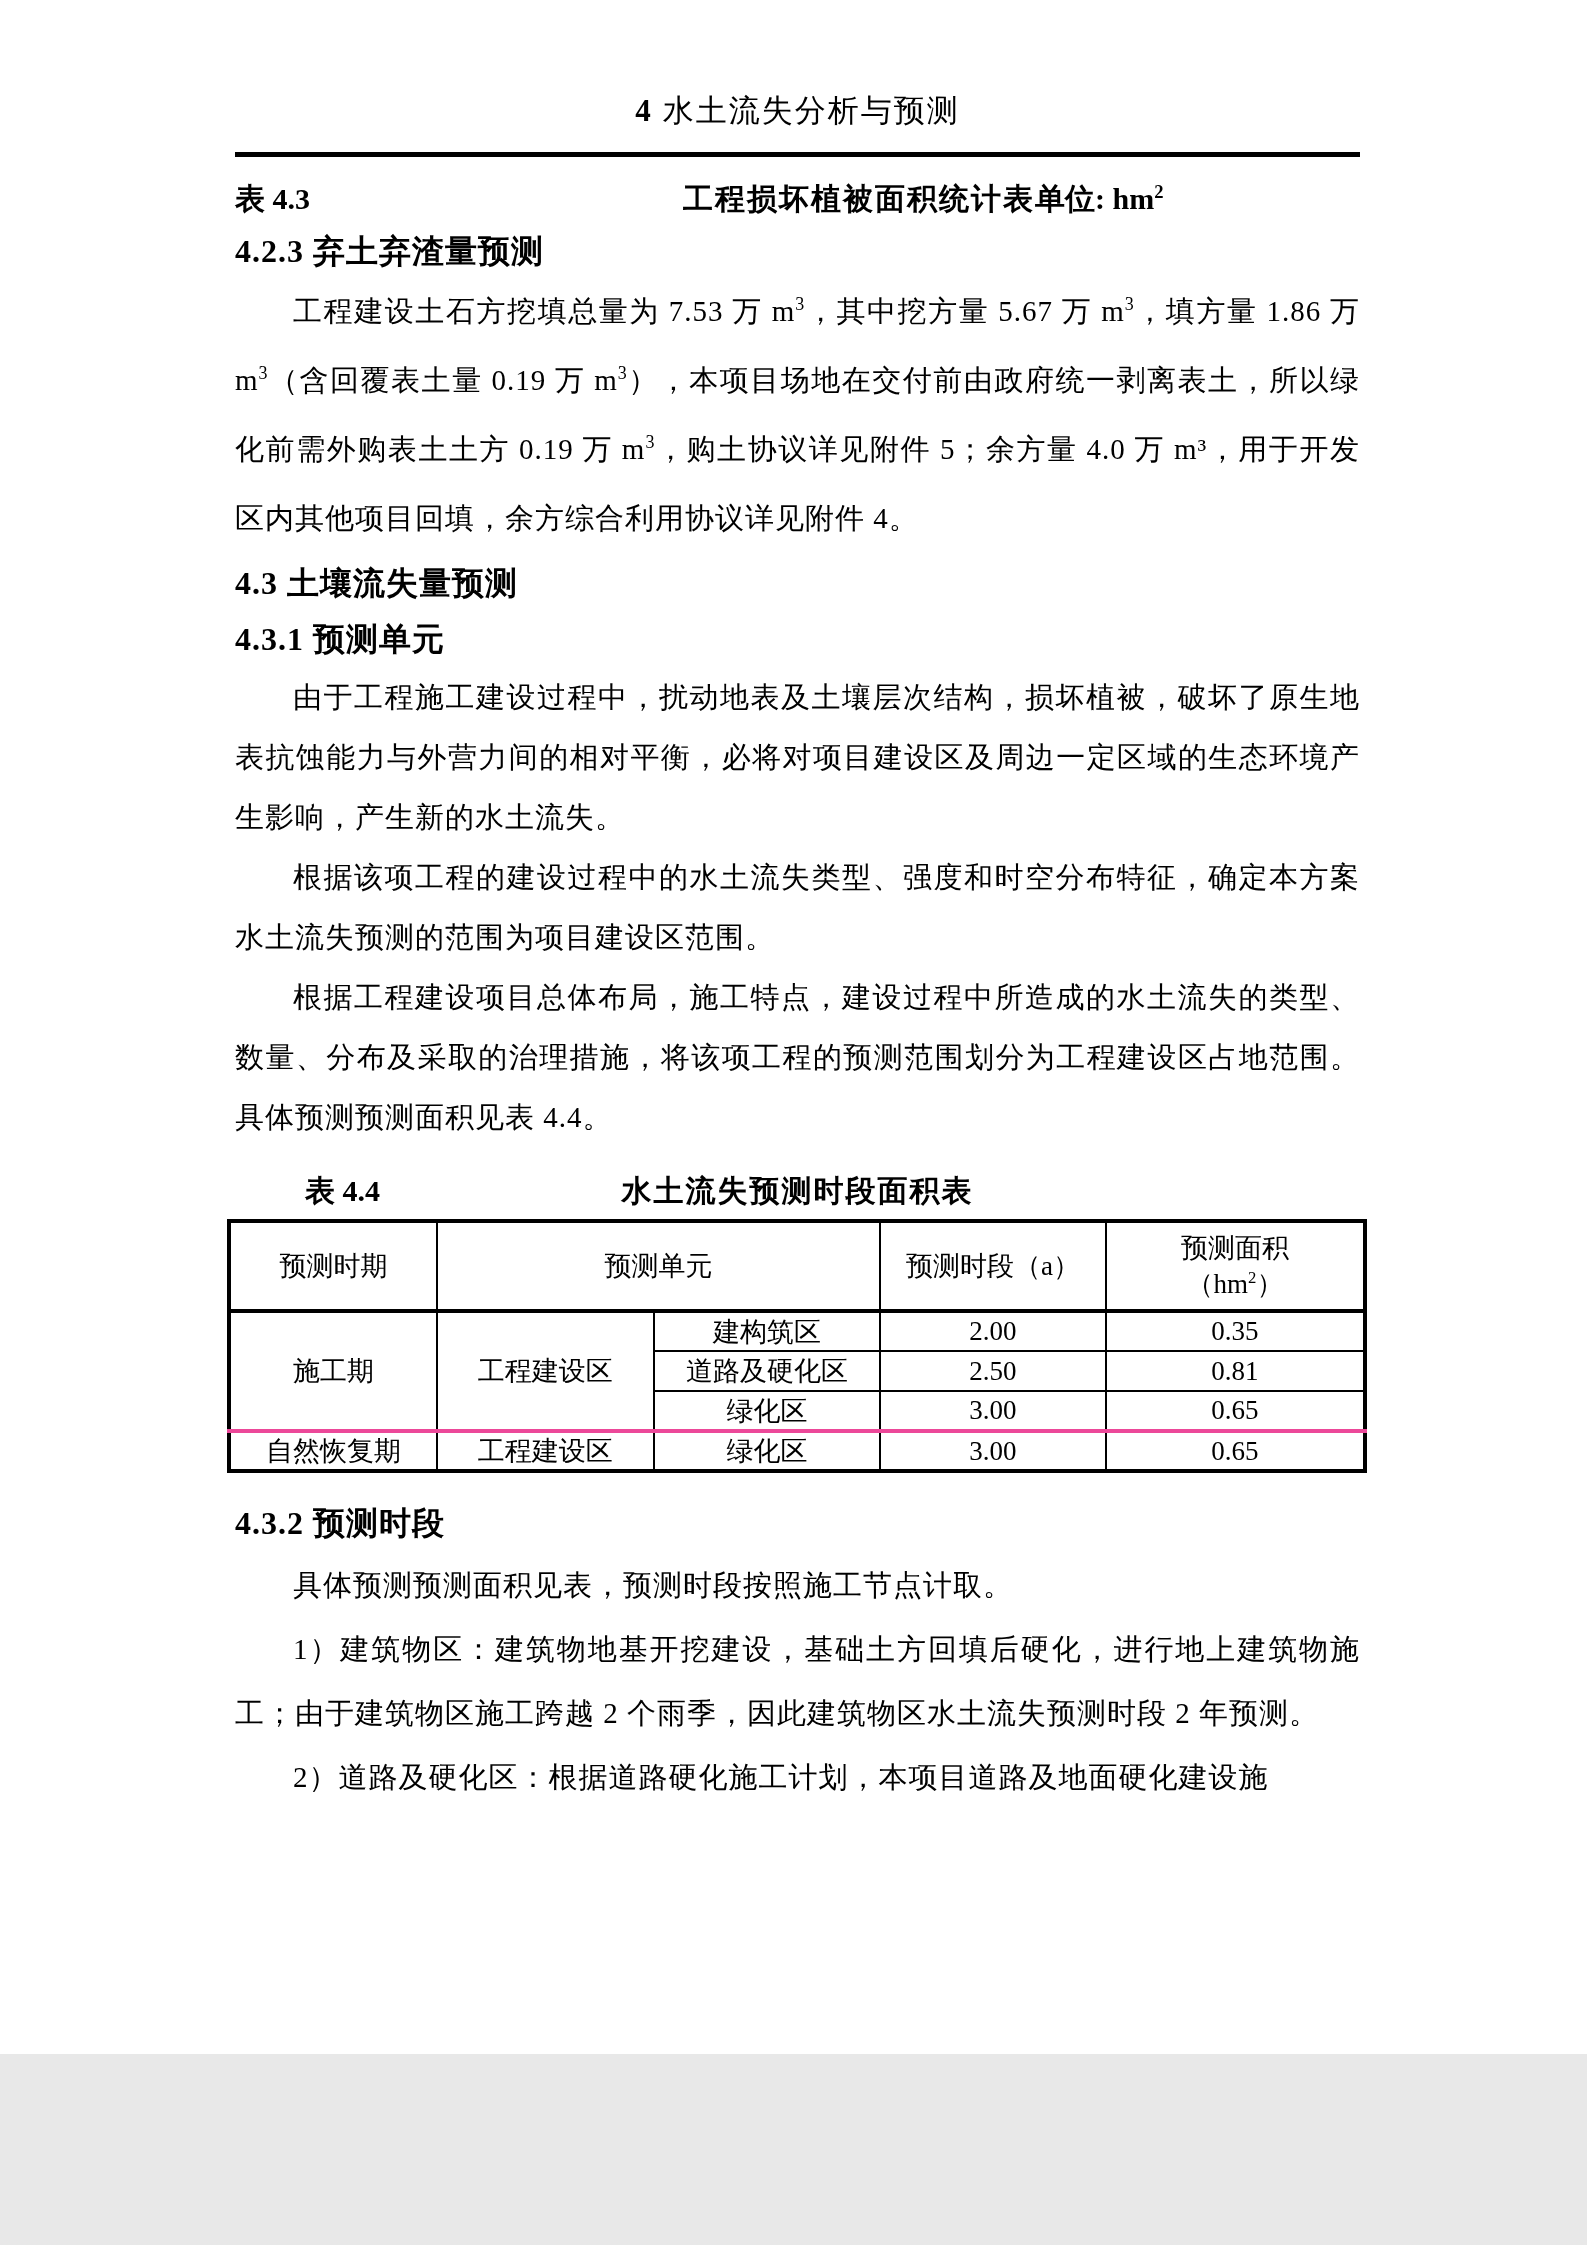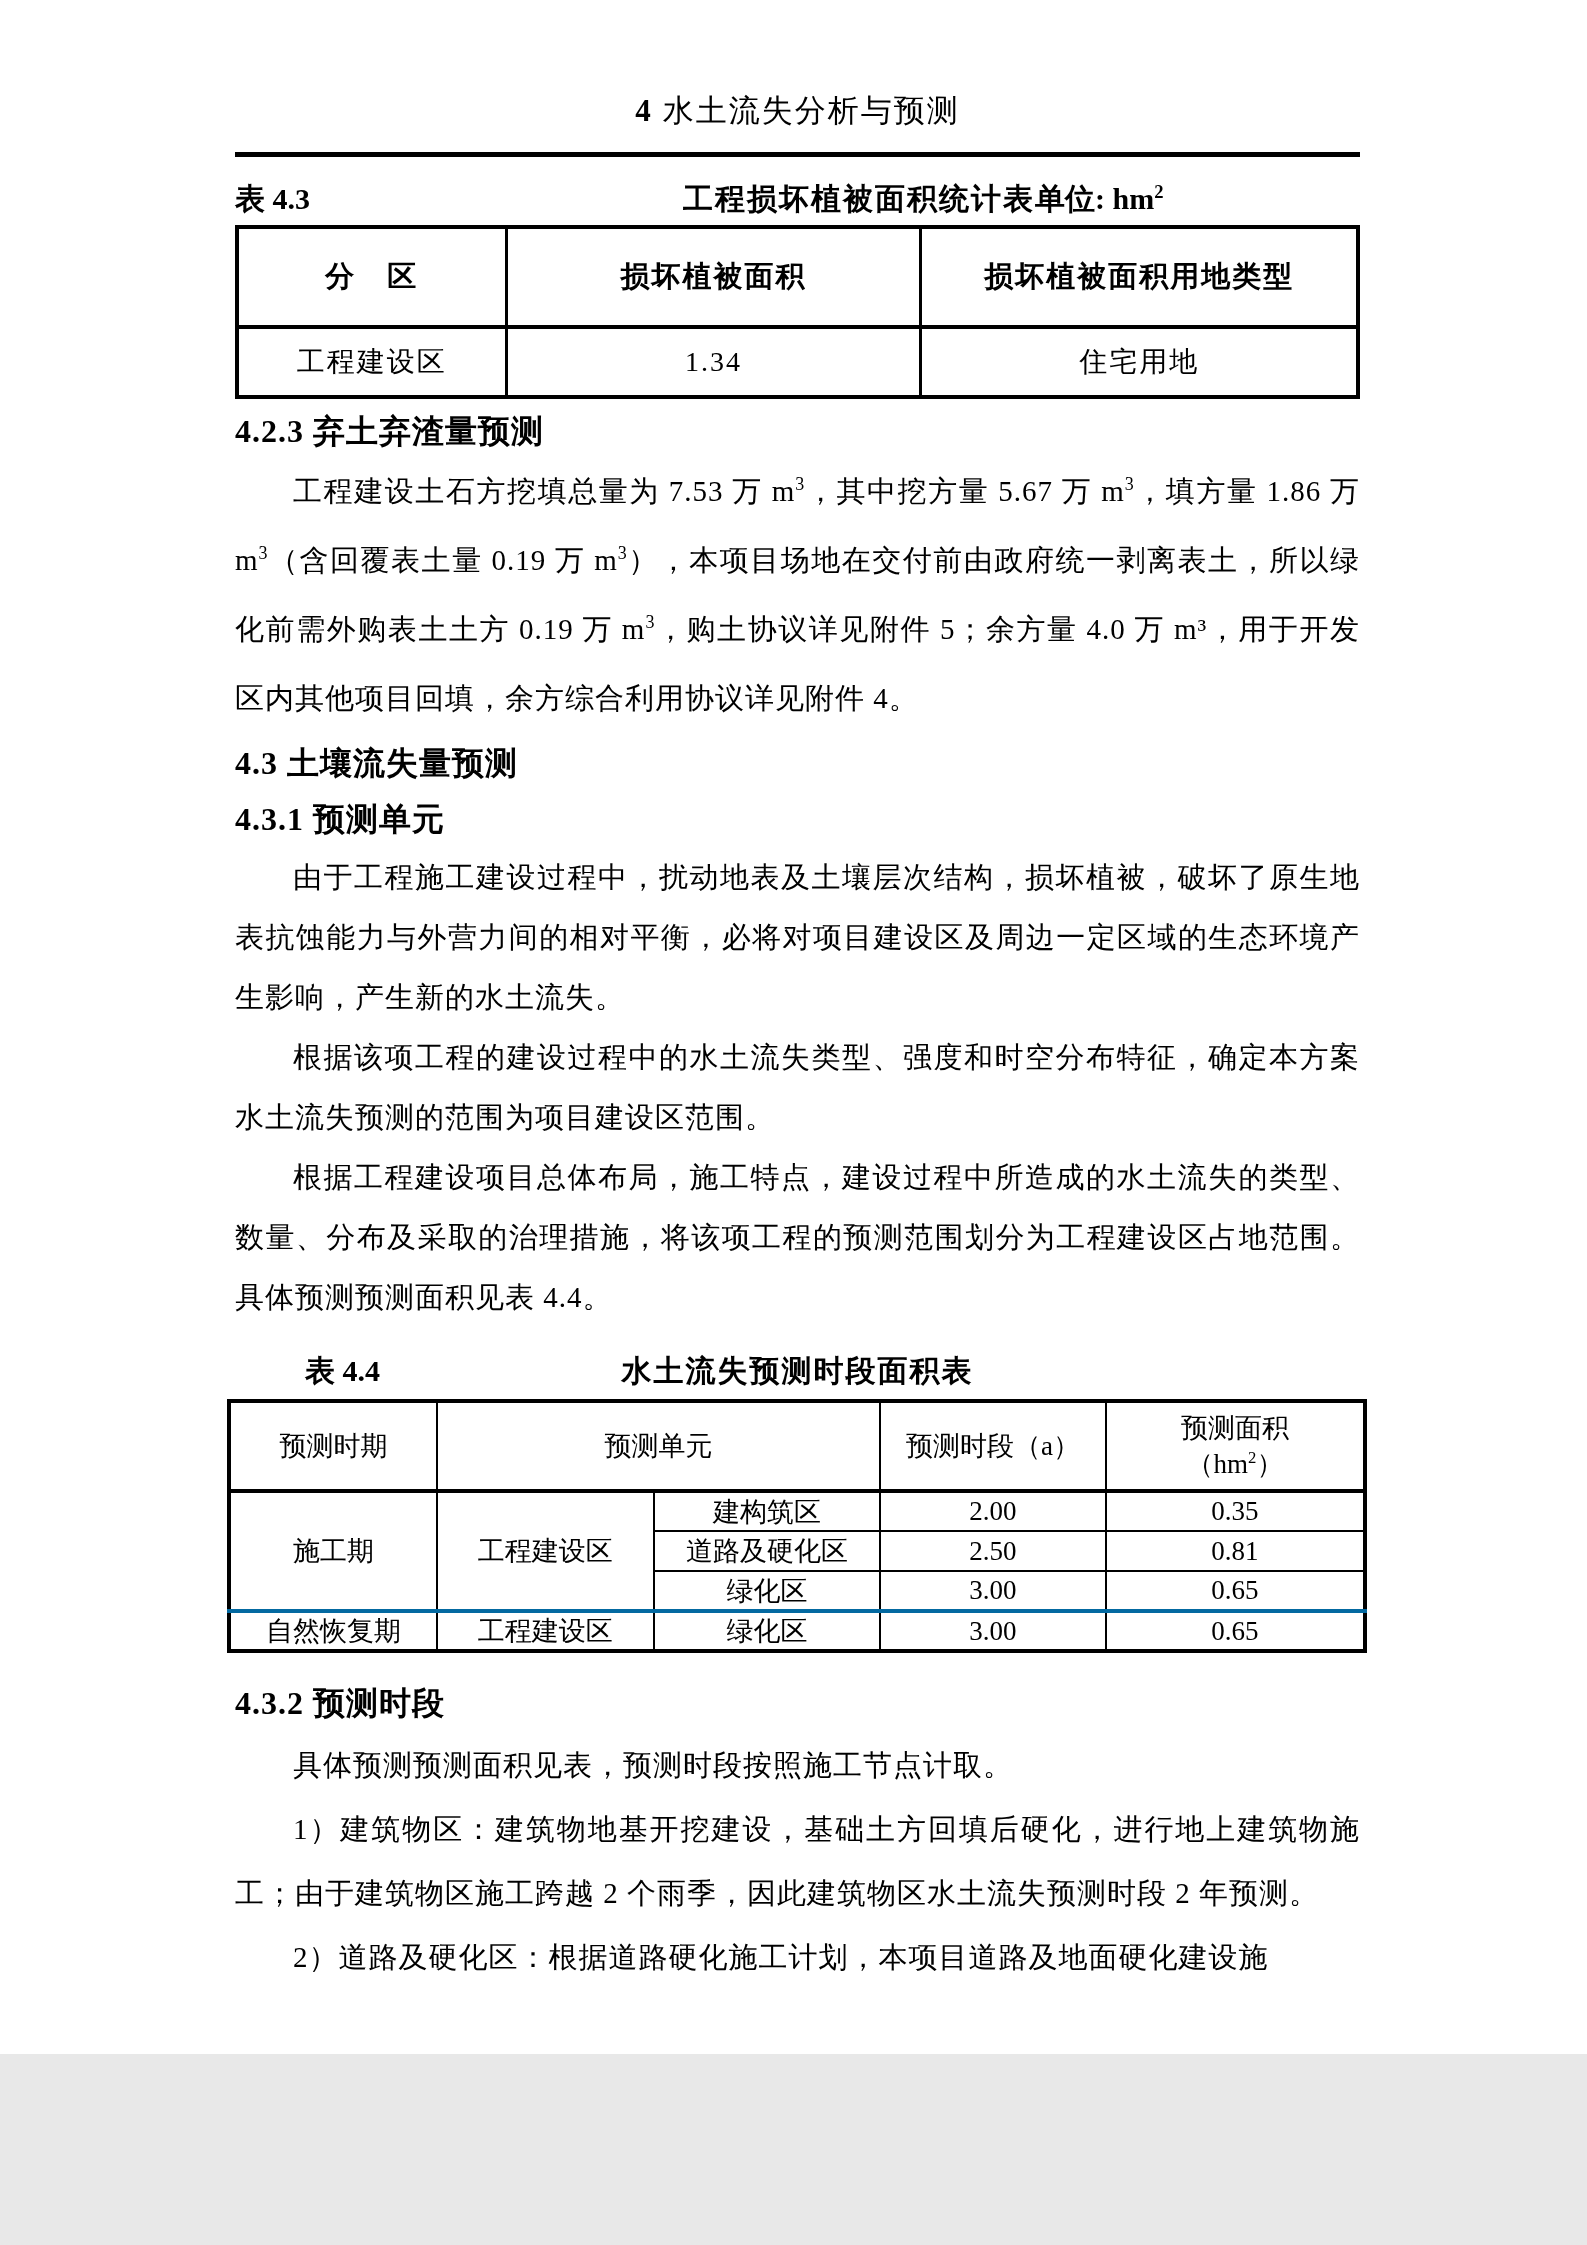--- a/index.html
+++ b/index.html
@@ -107,21 +107,21 @@
   }
   .t44 th, .t44 td { text-align: center; vertical-align: middle; padding: 0; }
   .t44 th {
     border: 2px solid #000;
     border-bottom: 4px solid #000;
     height: 90px;
     font-weight: normal;
     line-height: 36px;
   }
   .t44 td { border: 2px solid #000; height: 40px; }
-  .t44 tr.group-start td { border-top: 4px solid #0369a1; }
+  .t44 tr.group-start td { border-top: 4px solid #ec4899; }
   .pre { white-space: pre-line; }
 
   
   .footer {
     position: absolute;
     left: 220px;
     width: 1150px;
     top: 2058px;
     border-top: 4px solid #000;
     padding-top: 10px;
@@ -144,41 +144,20 @@
       <span class="num">4</span><span>水土流失分析与预测</span>
     </div>
     <div class="header-rule"></div>
 
     <div class="caption43">
       <span class="c-label">表 4.3</span>
       <span class="c-title">工程损坏植被面积统计表</span>
       <span class="c-unit">单位: hm<sup>2</sup></span>
     </div>
 
-    <table class="t43">
-      <colgroup>
-        <col style="width:24%">
-        <col style="width:37%">
-        <col style="width:39%">
-      </colgroup>
-      <thead>
-        <tr>
-          <th>分　区</th>
-          <th>损坏植被面积</th>
-          <th>损坏植被面积用地类型</th>
-        </tr>
-      </thead>
-      <tbody>
-        <tr>
-          <td>工程建设区</td>
-          <td>1.34</td>
-          <td>住宅用地</td>
-        </tr>
-      </tbody>
-    </table>
 
     <div class="h-sec h423">4.2.3 弃土弃渣量预测</div>
     <p class="para loose">工程建设土石方挖填总量为 7.53 万 m<sup>3</sup>，其中挖方量 5.67 万 m<sup>3</sup>，填方量 1.86 万 m<sup>3</sup>（含回覆表土量 0.19 万 m<sup>3</sup>），本项目场地在交付前由政府统一剥离表土，所以绿化前需外购表土土方 0.19 万 m<sup>3</sup>，购土协议详见附件 5；余方量 4.0 万 m³，用于开发区内其他项目回填，余方综合利用协议详见附件 4。</p>
 
     <div class="h-sec h43">4.3 土壤流失量预测</div>
     <div class="h-sec h431">4.3.1 预测单元</div>
     <p class="para mid p2-first">由于工程施工建设过程中，扰动地表及土壤层次结构，损坏植被，破坏了原生地表抗蚀能力与外营力间的相对平衡，必将对项目建设区及周边一定区域的生态环境产生影响，产生新的水土流失。</p>
     <p class="para mid">根据该项工程的建设过程中的水土流失类型、强度和时空分布特征，确定本方案水土流失预测的范围为项目建设区范围。</p>
     <p class="para mid">根据工程建设项目总体布局，施工特点，建设过程中所造成的水土流失的类型、数量、分布及采取的治理措施，将该项工程的预测范围划分为工程建设区占地范围。具体预测预测面积见表 4.4。</p>
 

